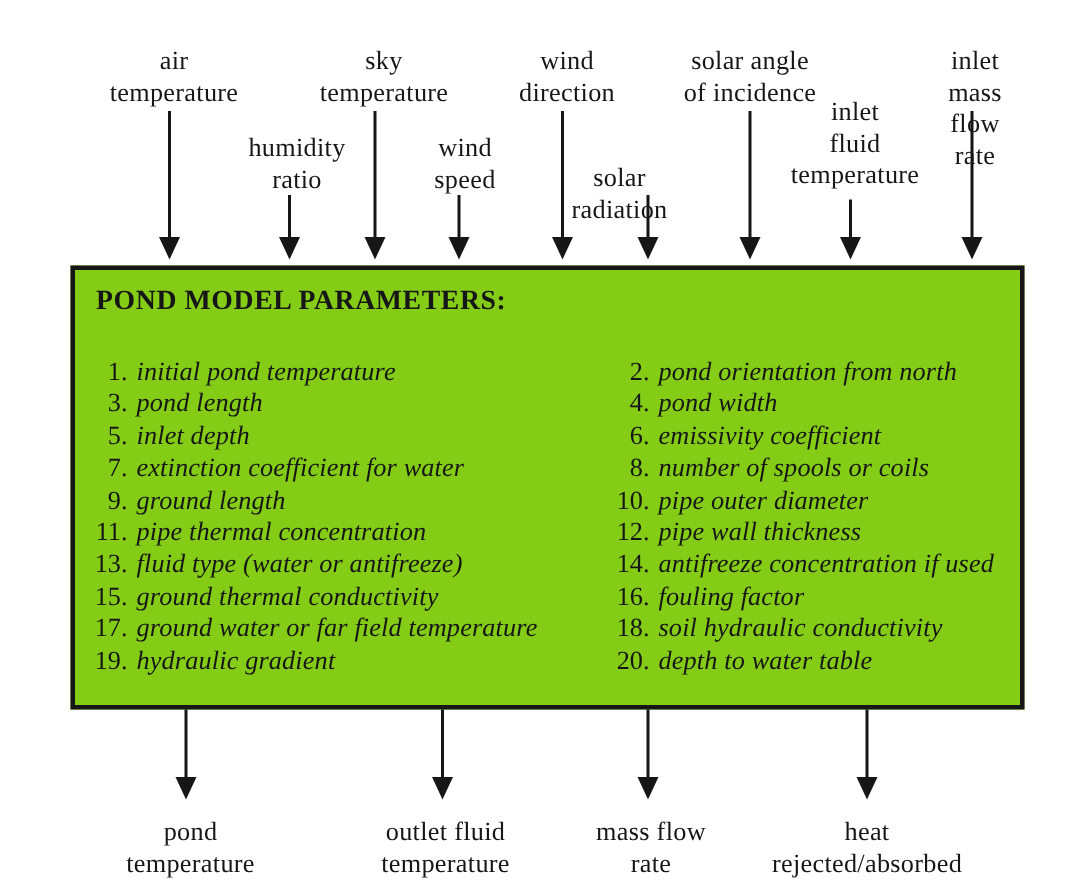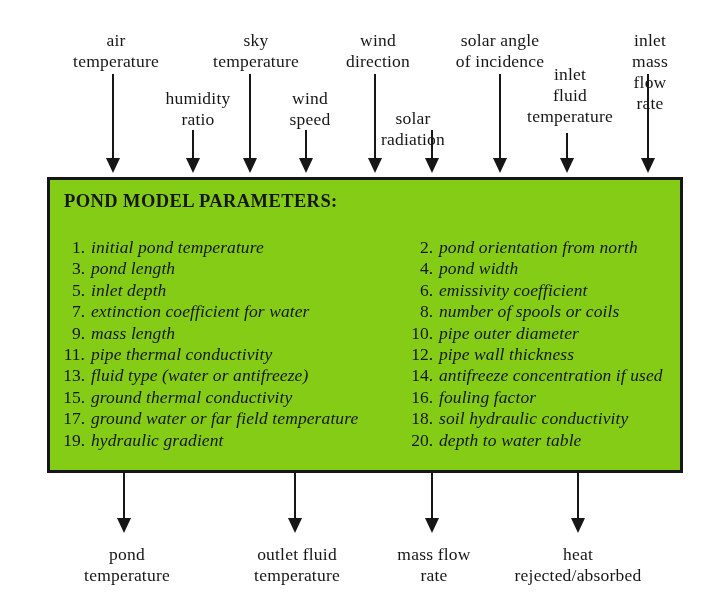--- a/index.html
+++ b/index.html
@@ -143,25 +143,25 @@
       <div class="prow">
           <span class="num">5.</span>
           <span class="txt">inlet depth</span>
         </div>
       <div class="prow">
           <span class="num">7.</span>
           <span class="txt">extinction coefficient for water</span>
         </div>
       <div class="prow">
           <span class="num">9.</span>
-          <span class="txt">mass length</span>
+          <span class="txt">ground length</span>
         </div>
       <div class="prow">
           <span class="num">11.</span>
-          <span class="txt">pipe thermal conductivity</span>
+          <span class="txt">pipe thermal concentration</span>
         </div>
       <div class="prow">
           <span class="num">13.</span>
           <span class="txt">fluid type (water or antifreeze)</span>
         </div>
       <div class="prow">
           <span class="num">15.</span>
           <span class="txt">ground thermal conductivity</span>
         </div>
       <div class="prow">

